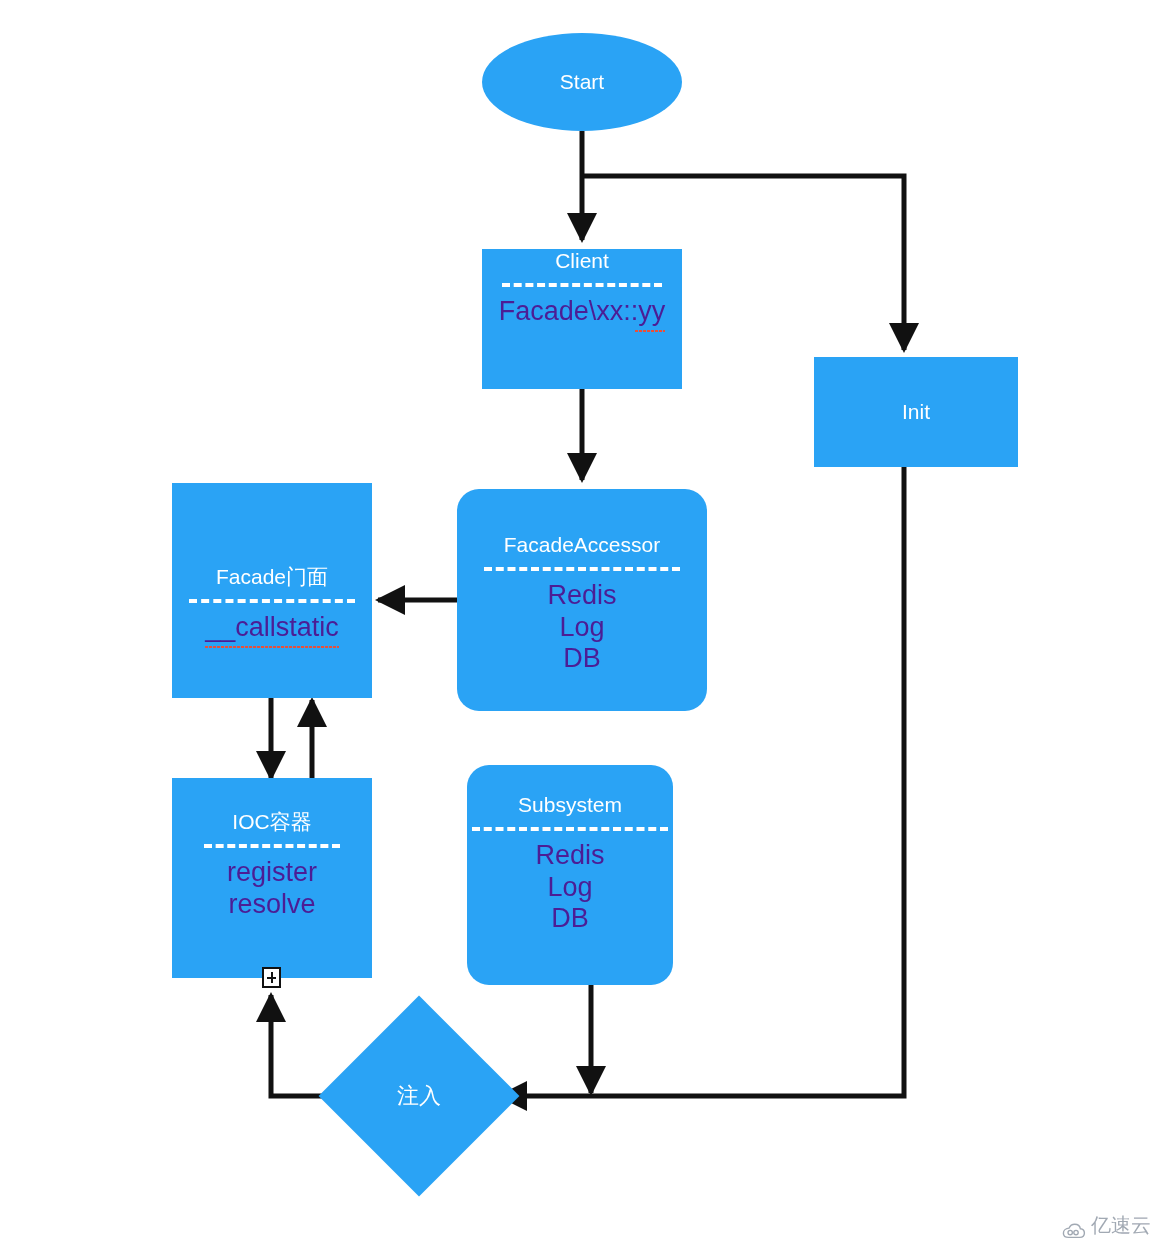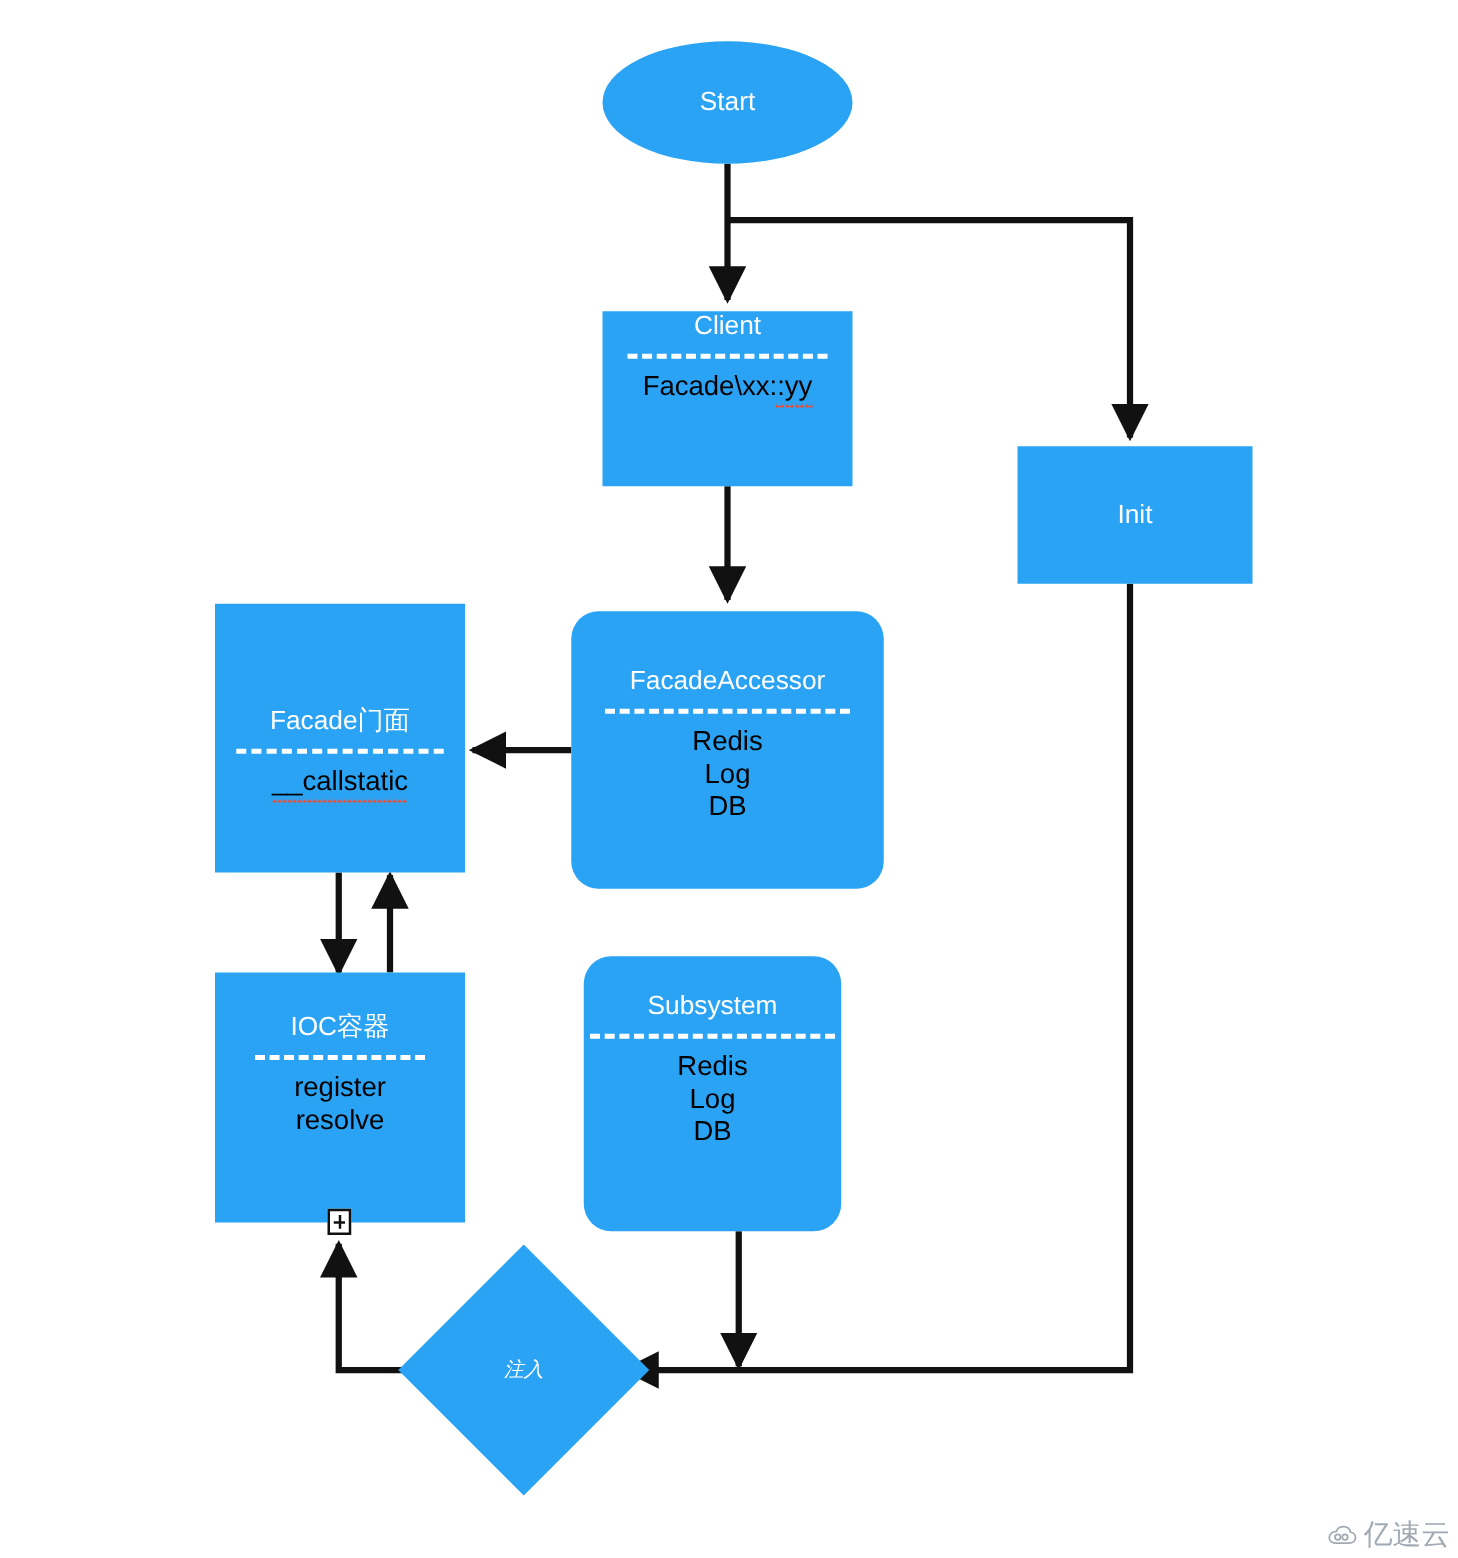--- a/index.html
+++ b/index.html
@@ -42,22 +42,22 @@
   .node-rect   { border-radius: 0; }
   .node-round  { border-radius: 22px; }
   .node-ellipse{ border-radius: 50%; justify-content: center; }
 
   .n-title {
     font-size: 21px;
     color: #ffffff;
     white-space: nowrap;
   }
   .n-sub {
-    font-size: 22px;
-    color: #000000;
+    font-size: 27px;
+    color: #4c1d95;
     white-space: nowrap;
     position: relative;
   }
 
   
   .sep {
     border-top: 4px dashed #ffffff;
     height: 0;
     margin: 9px 0 9px 0;
   }
@@ -93,23 +93,22 @@
     transform: rotate(45deg);
   }
   .diamond-label {
     position: absolute;
     left: 0; top: 0;
     width: 100%; height: 100%;
     display: flex;
     align-items: center;
     justify-content: center;
     color: #ffffff;
-    font-size: 16px;
-    white-space: nowrap;
-    font-style: italic;
+    font-size: 22px;
+    white-space: nowrap;
   }
 
   
   .plus-marker {
     position: absolute;
     width: 19px;
     height: 21px;
     box-sizing: border-box;
     border: 2px solid #111111;
     background: #ffffff;
@@ -126,24 +125,24 @@
   }
   .plus-marker::after {
     top: 50%; left: 3px; right: 3px;
     height: 2px; margin-top: -1px;
   }
 
   
   .watermark {
     position: absolute;
     display: flex;
-    align-items: center;
+    align-items: flex-end;
     gap: 5px;
     color: #9aa2ad;
-    font-size: 23px;
+    font-size: 20px;
     opacity: .92;
     white-space: nowrap;
   }
   .watermark svg { display: block; }
 </style>
 </head>
 <body>
 
 <div id="canvas">
 
@@ -176,21 +175,21 @@
   <div class="node node-ellipse" style="left:482px; top:33px; width:200px; height:98px;">
     <div class="n-title">Start</div>
   </div>
 
   <div class="node node-rect" style="left:482px; top:249px; width:200px; height:140px; ">
     <div class="n-title">Client</div>
     <div class="sep" style="width:160px;"></div>
     <div class="n-sub squiggle squiggle-right">Facade\xx::yy</div>
   </div>
 
-  <div class="node node-rect" style="left:814px; top:357px; width:188px; height:110px; justify-content:center;">
+  <div class="node node-rect" style="left:814px; top:357px; width:204px; height:110px; justify-content:center;">
     <div class="n-title">Init</div>
   </div>
 
   <div class="node node-round" style="left:457px; top:489px; width:250px; height:222px; padding-top:44px;">
     <div class="n-title">FacadeAccessor</div>
     <div class="sep" style="width:196px;"></div>
     <div class="n-sub">Redis</div>
     <div class="n-sub">Log</div>
     <div class="n-sub">DB</div>
   </div>

